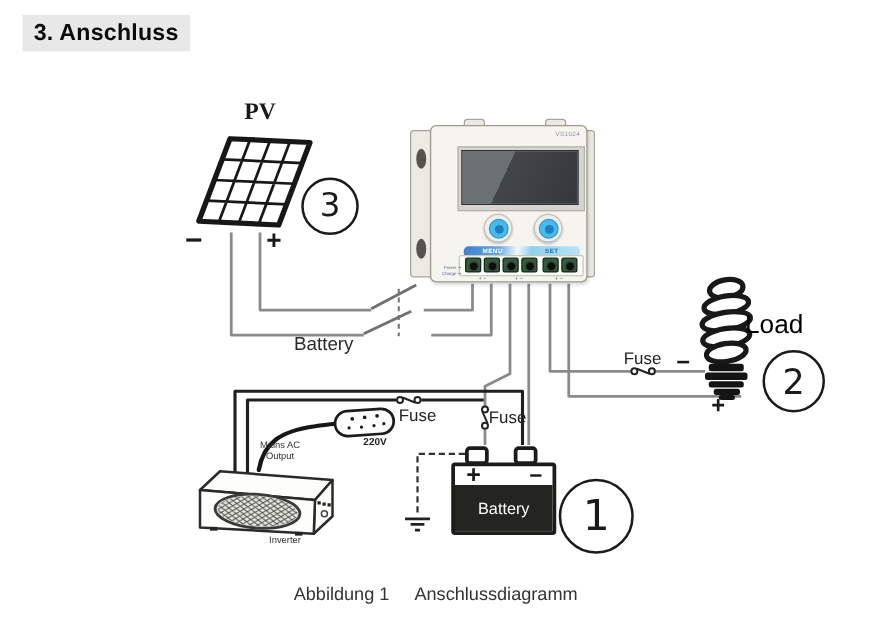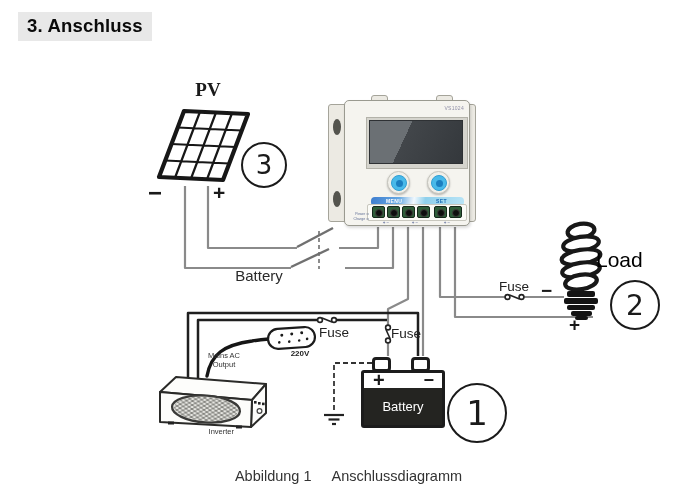--- a/index.html
+++ b/index.html
@@ -18,21 +18,21 @@
   .breaker-lbl{left:219px;top:268px;width:80px;text-align:center;font-size:15px;color:#2a2a2a;font-weight:500;}
   .fuse-load{left:499px;top:280px;font-size:13.5px;font-weight:500;color:#222;}
   .fuse-batt{left:391px;top:327px;font-size:13.5px;font-weight:500;color:#222;}
   .fuse-inv{left:319px;top:326px;font-size:13.5px;font-weight:500;color:#222;}
   .load-lbl{left:596px;top:248px;font-size:21px;font-weight:500;color:#000000;}
   .load-minus{left:541px;top:281px;font-size:19px;font-weight:bold;}
   .load-plus{left:569px;top:315px;font-size:19px;font-weight:bold;}
   .voltage-lbl{left:354px;top:432px;width:96px;text-align:center;font-size:14.5px;font-weight:500;}
   .socket-lbl{left:282px;top:350px;width:36px;text-align:center;font-size:8px;font-weight:bold;color:#222;}
   .mains-lbl{left:202px;top:351px;width:44px;text-align:center;font-size:7.5px;color:#333;line-height:1.2;font-weight:500;}
-  .inverter-lbl{left:186px;top:428px;width:48px;text-align:right;font-size:7.5px;color:#333;font-weight:500;}
+  .inverter-lbl{left:204px;top:428px;width:48px;text-align:center;font-size:7.5px;color:#333;font-weight:500;}
   .caption{left:0;top:468px;width:697px;text-align:center;font-size:14.5px;color:#333;}
   .caption span{margin:0 8px;}
   
   .callout{border:2.5px solid #1a1a1a;border-radius:50%;background:#fff;
            display:flex;align-items:center;justify-content:center;font-family:"DejaVu Sans",sans-serif;}
   .c3{left:241px;top:142px;width:42px;height:42px;font-size:26px;}
   .c2{left:610px;top:280px;width:46px;height:46px;font-size:28px;}
   .c1{left:447px;top:383px;width:56px;height:56px;font-size:34px;}
   
   .bat-post{width:19px;height:15px;border:3px solid #1c1c1c;border-radius:4px;background:#fff;box-sizing:border-box;}

